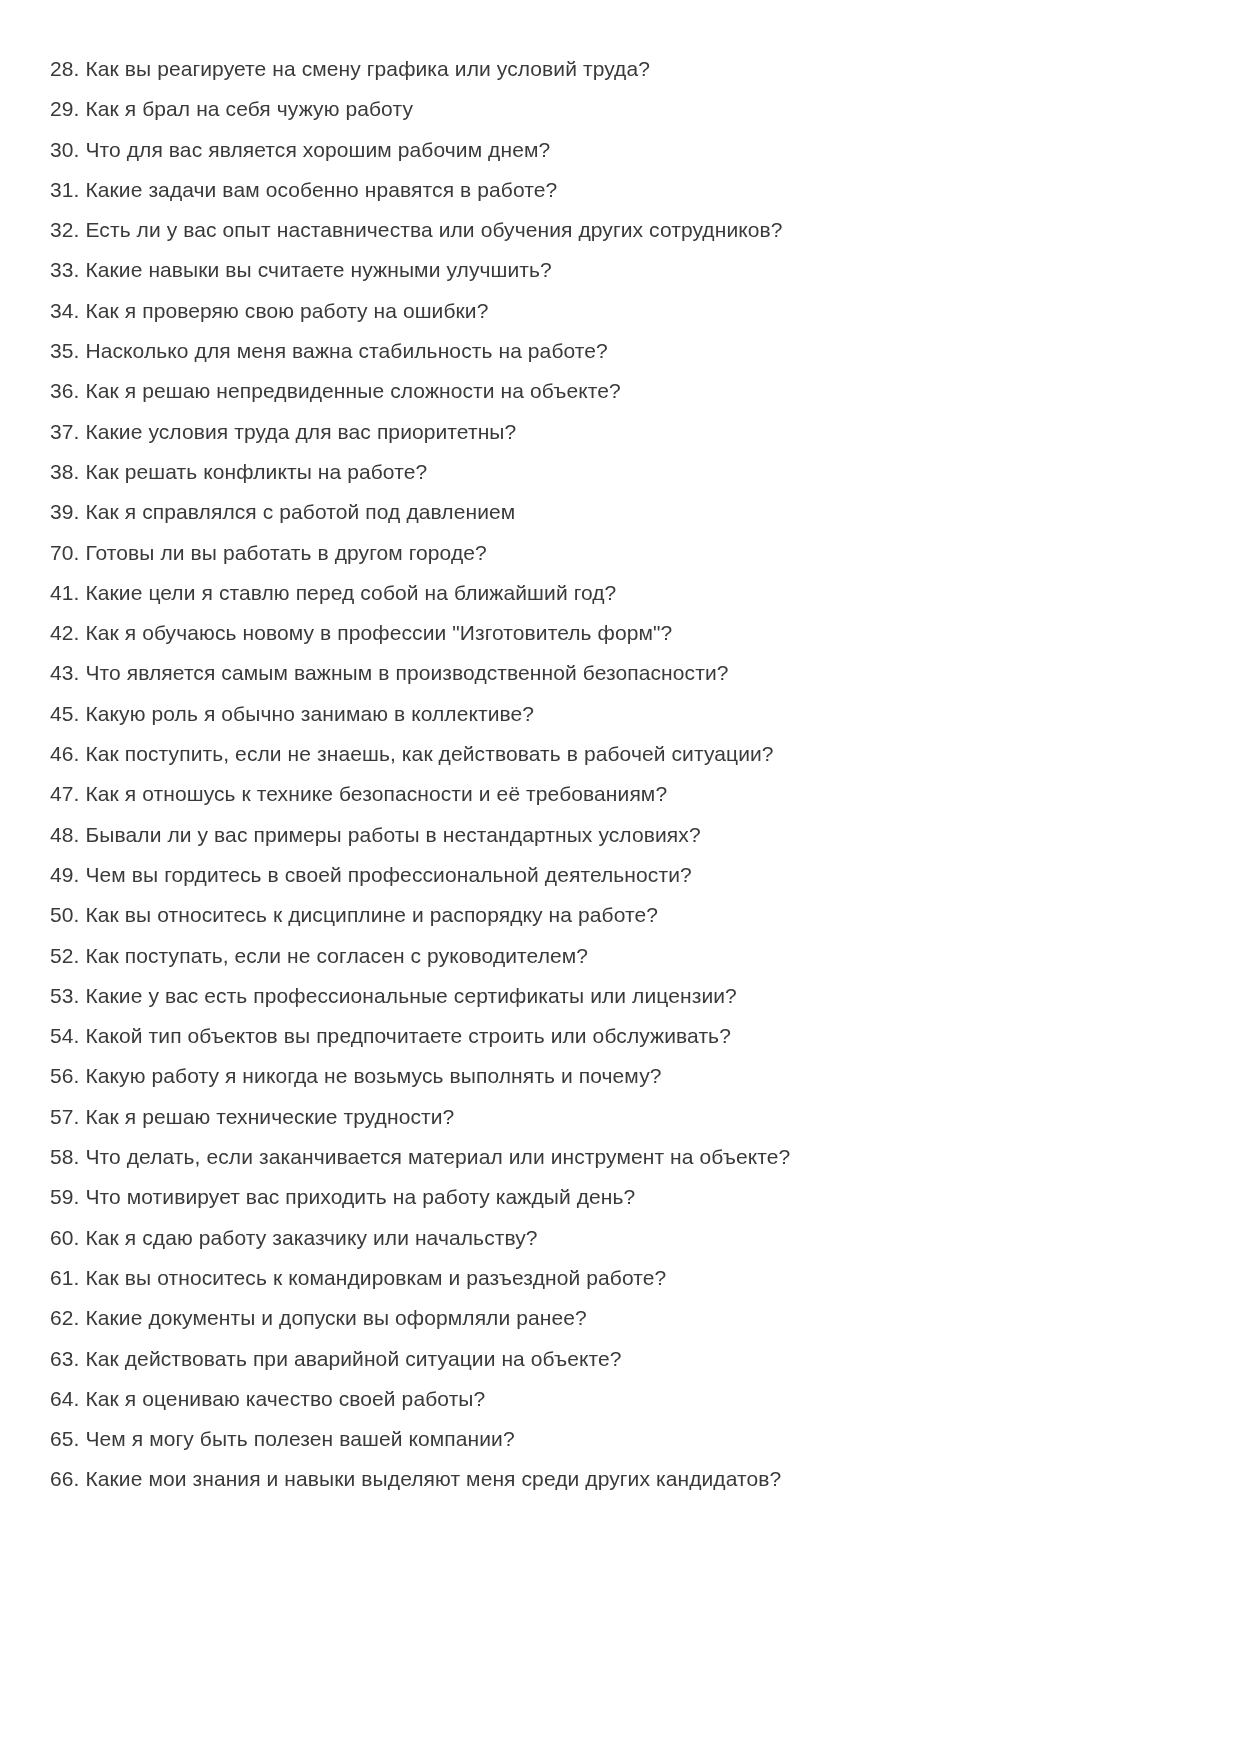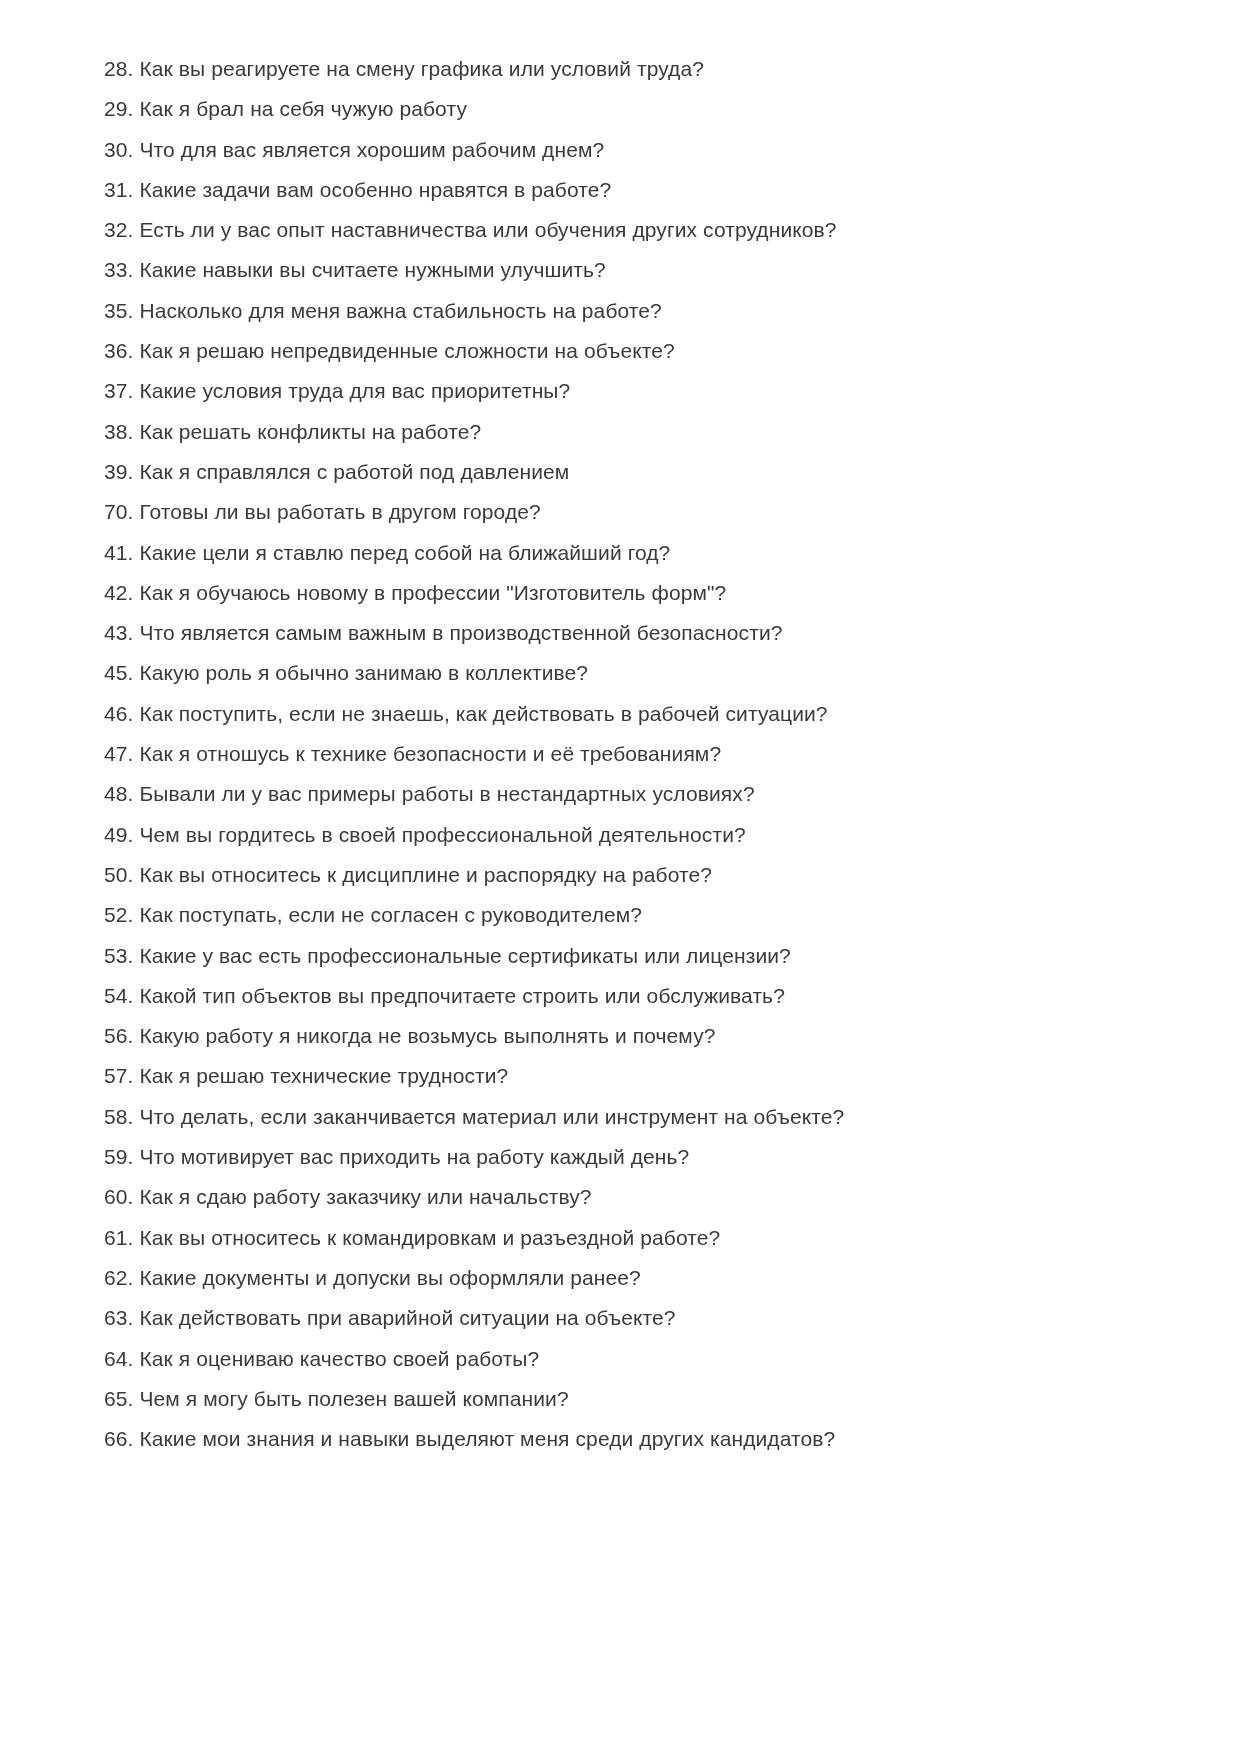--- a/index.html
+++ b/index.html
@@ -11,21 +11,21 @@
   body {
     width: 1239px;
     height: 1753px;
     overflow: hidden;
     font-family: "Liberation Sans", "DejaVu Sans", sans-serif;
   }
   .page {
     box-sizing: border-box;
     width: 1239px;
     height: 1753px;
-    padding: 49px 40px 0 104px;
+    padding: 49px 40px 0 50px;
     background: #ffffff;
   }
   .question-list {
     display: block;
   }
   .q-line {
     font-size: 21px;
     line-height: 40.3px;
     color: #3a3a3a;
     white-space: nowrap;
@@ -39,20 +39,21 @@
 <body>
 
 <div class="page">
   <div class="question-list">
       <div class="q-line"><span class="num">28.</span> <span>Как вы реагируете на смену графика или условий труда?</span></div>
       <div class="q-line"><span class="num">29.</span> <span>Как я брал на себя чужую работу</span></div>
       <div class="q-line"><span class="num">30.</span> <span>Что для вас является хорошим рабочим днем?</span></div>
       <div class="q-line"><span class="num">31.</span> <span>Какие задачи вам особенно нравятся в работе?</span></div>
       <div class="q-line"><span class="num">32.</span> <span>Есть ли у вас опыт наставничества или обучения других сотрудников?</span></div>
       <div class="q-line"><span class="num">33.</span> <span>Какие навыки вы считаете нужными улучшить?</span></div>
+      <div class="q-line"><span class="num">34.</span> <span>Как я проверяю свою работу на ошибки?</span></div>
       <div class="q-line"><span class="num">35.</span> <span>Насколько для меня важна стабильность на работе?</span></div>
       <div class="q-line"><span class="num">36.</span> <span>Как я решаю непредвиденные сложности на объекте?</span></div>
       <div class="q-line"><span class="num">37.</span> <span>Какие условия труда для вас приоритетны?</span></div>
       <div class="q-line"><span class="num">38.</span> <span>Как решать конфликты на работе?</span></div>
       <div class="q-line"><span class="num">39.</span> <span>Как я справлялся с работой под давлением</span></div>
       <div class="q-line"><span class="num">70.</span> <span>Готовы ли вы работать в другом городе?</span></div>
       <div class="q-line"><span class="num">41.</span> <span>Какие цели я ставлю перед собой на ближайший год?</span></div>
       <div class="q-line"><span class="num">42.</span> <span>Как я обучаюсь новому в профессии "Изготовитель форм"?</span></div>
       <div class="q-line"><span class="num">43.</span> <span>Что является самым важным в производственной безопасности?</span></div>
       <div class="q-line"><span class="num">45.</span> <span>Какую роль я обычно занимаю в коллективе?</span></div>

